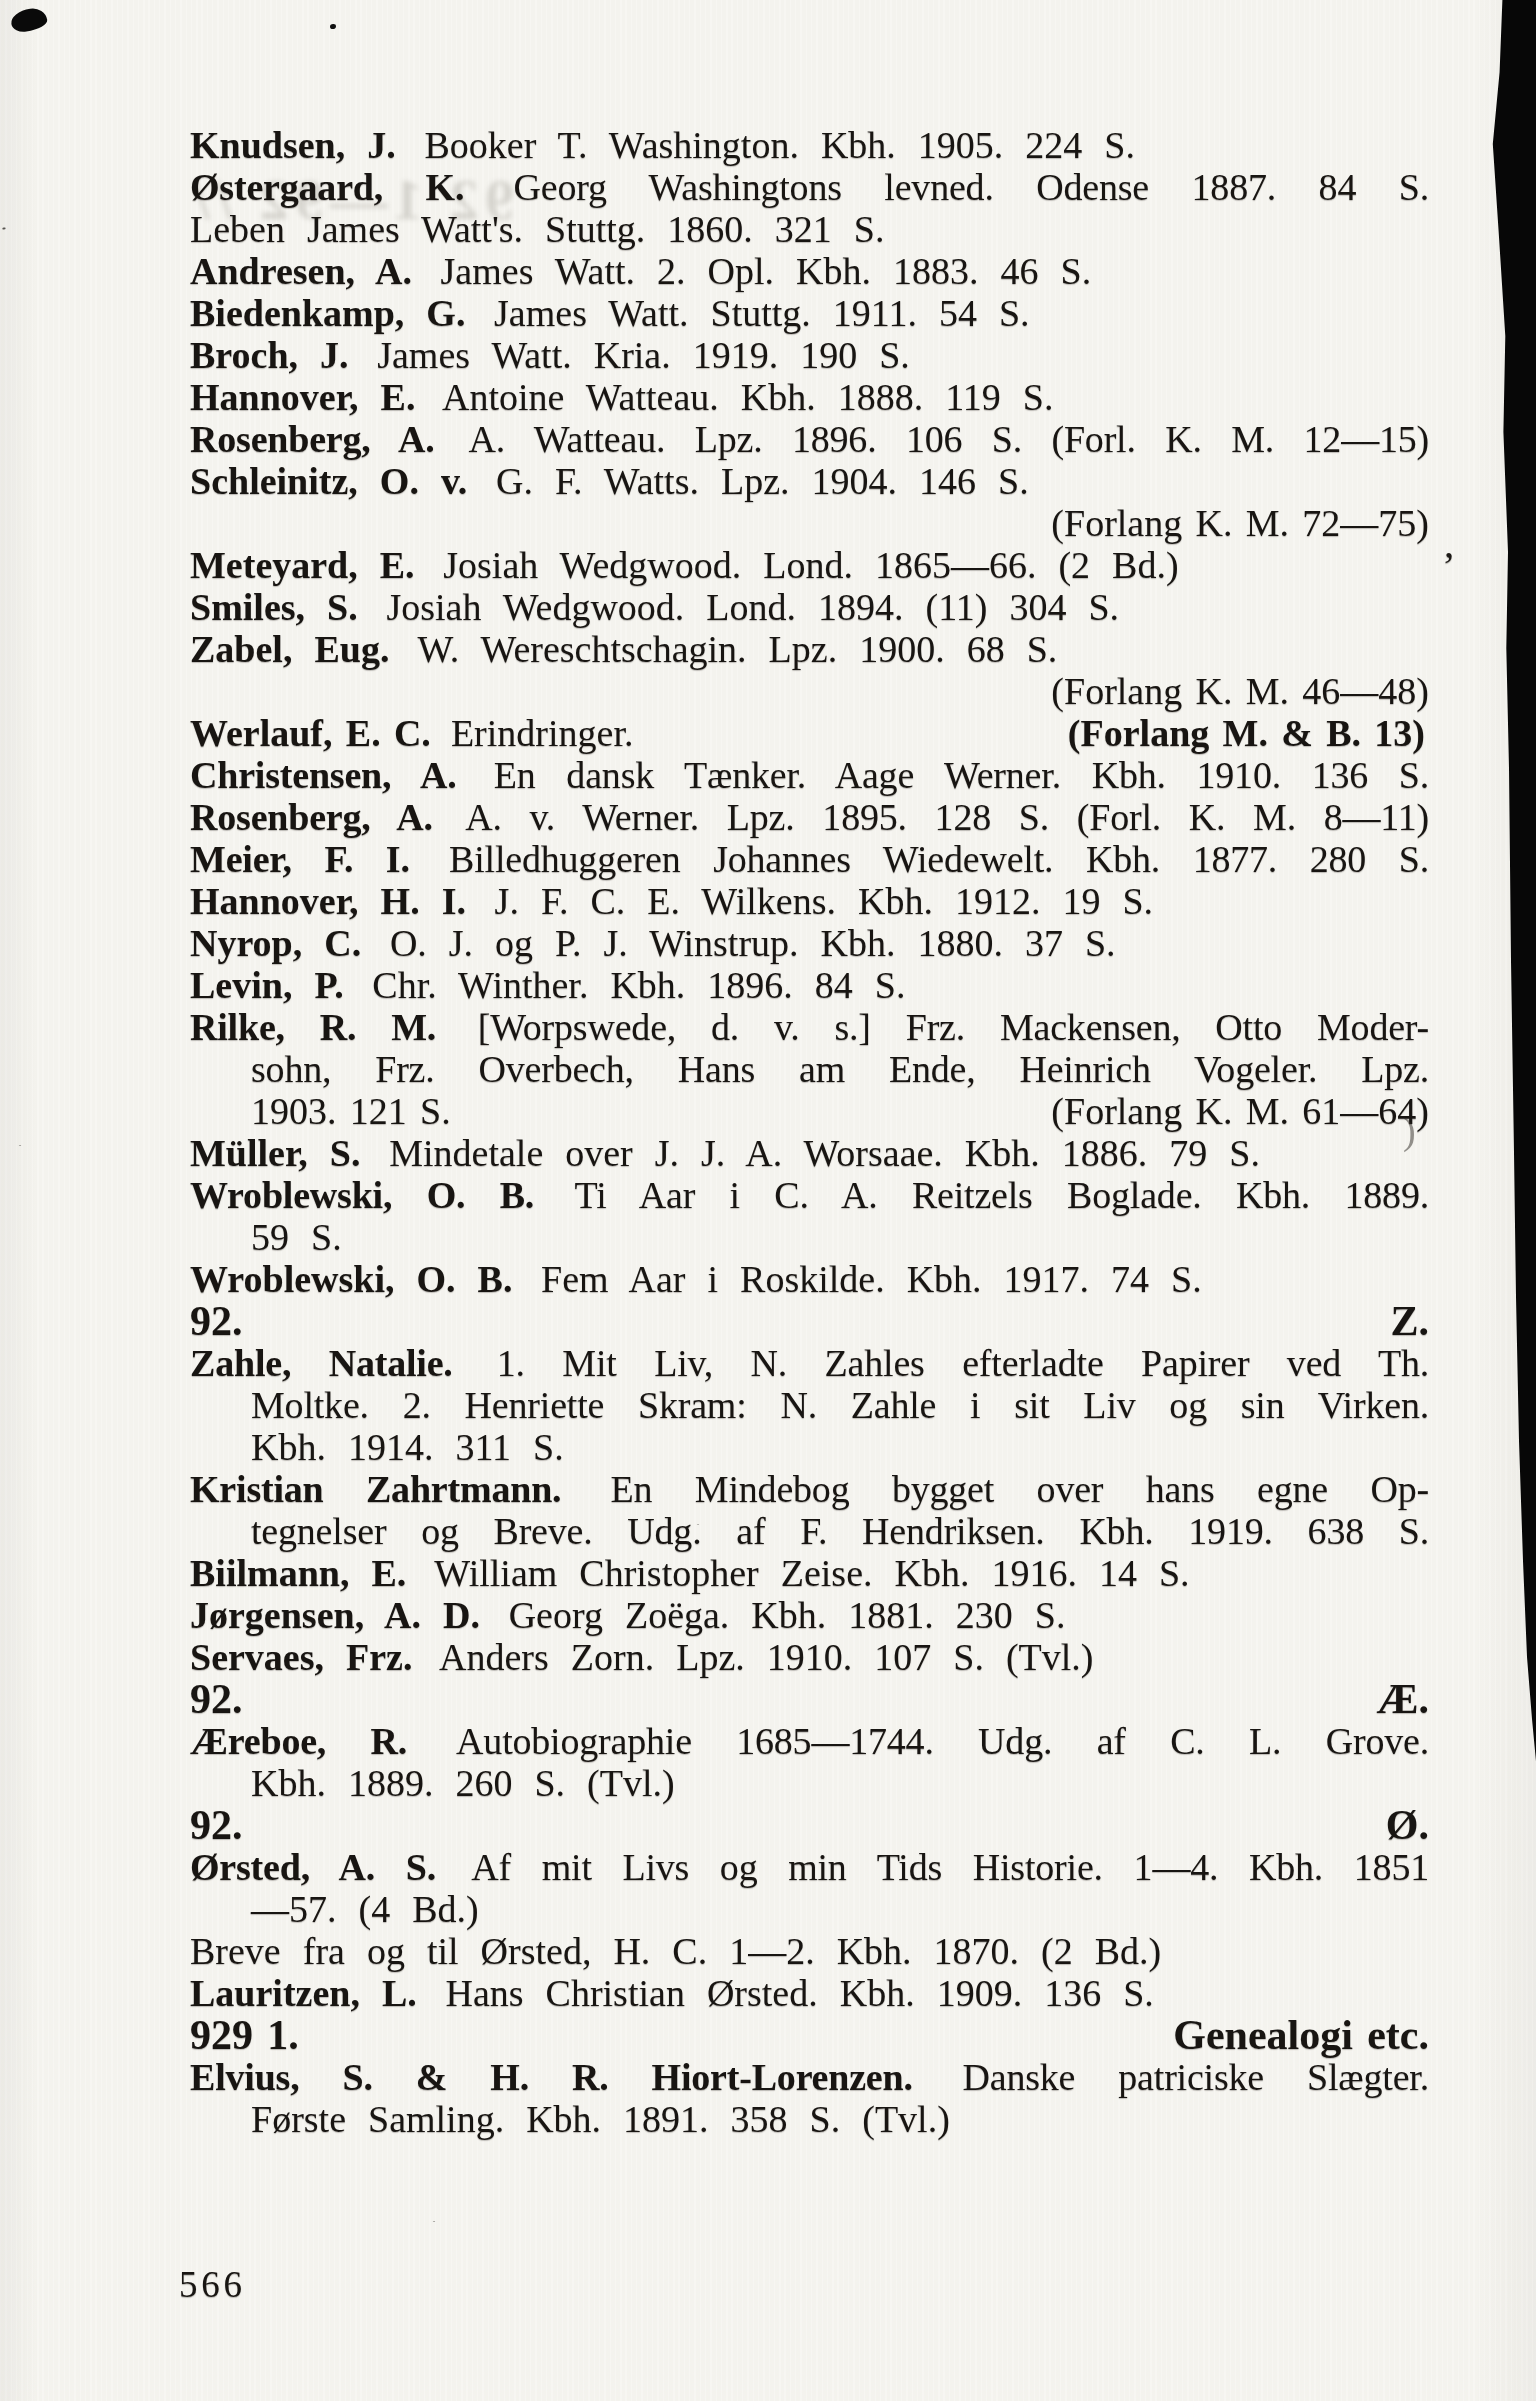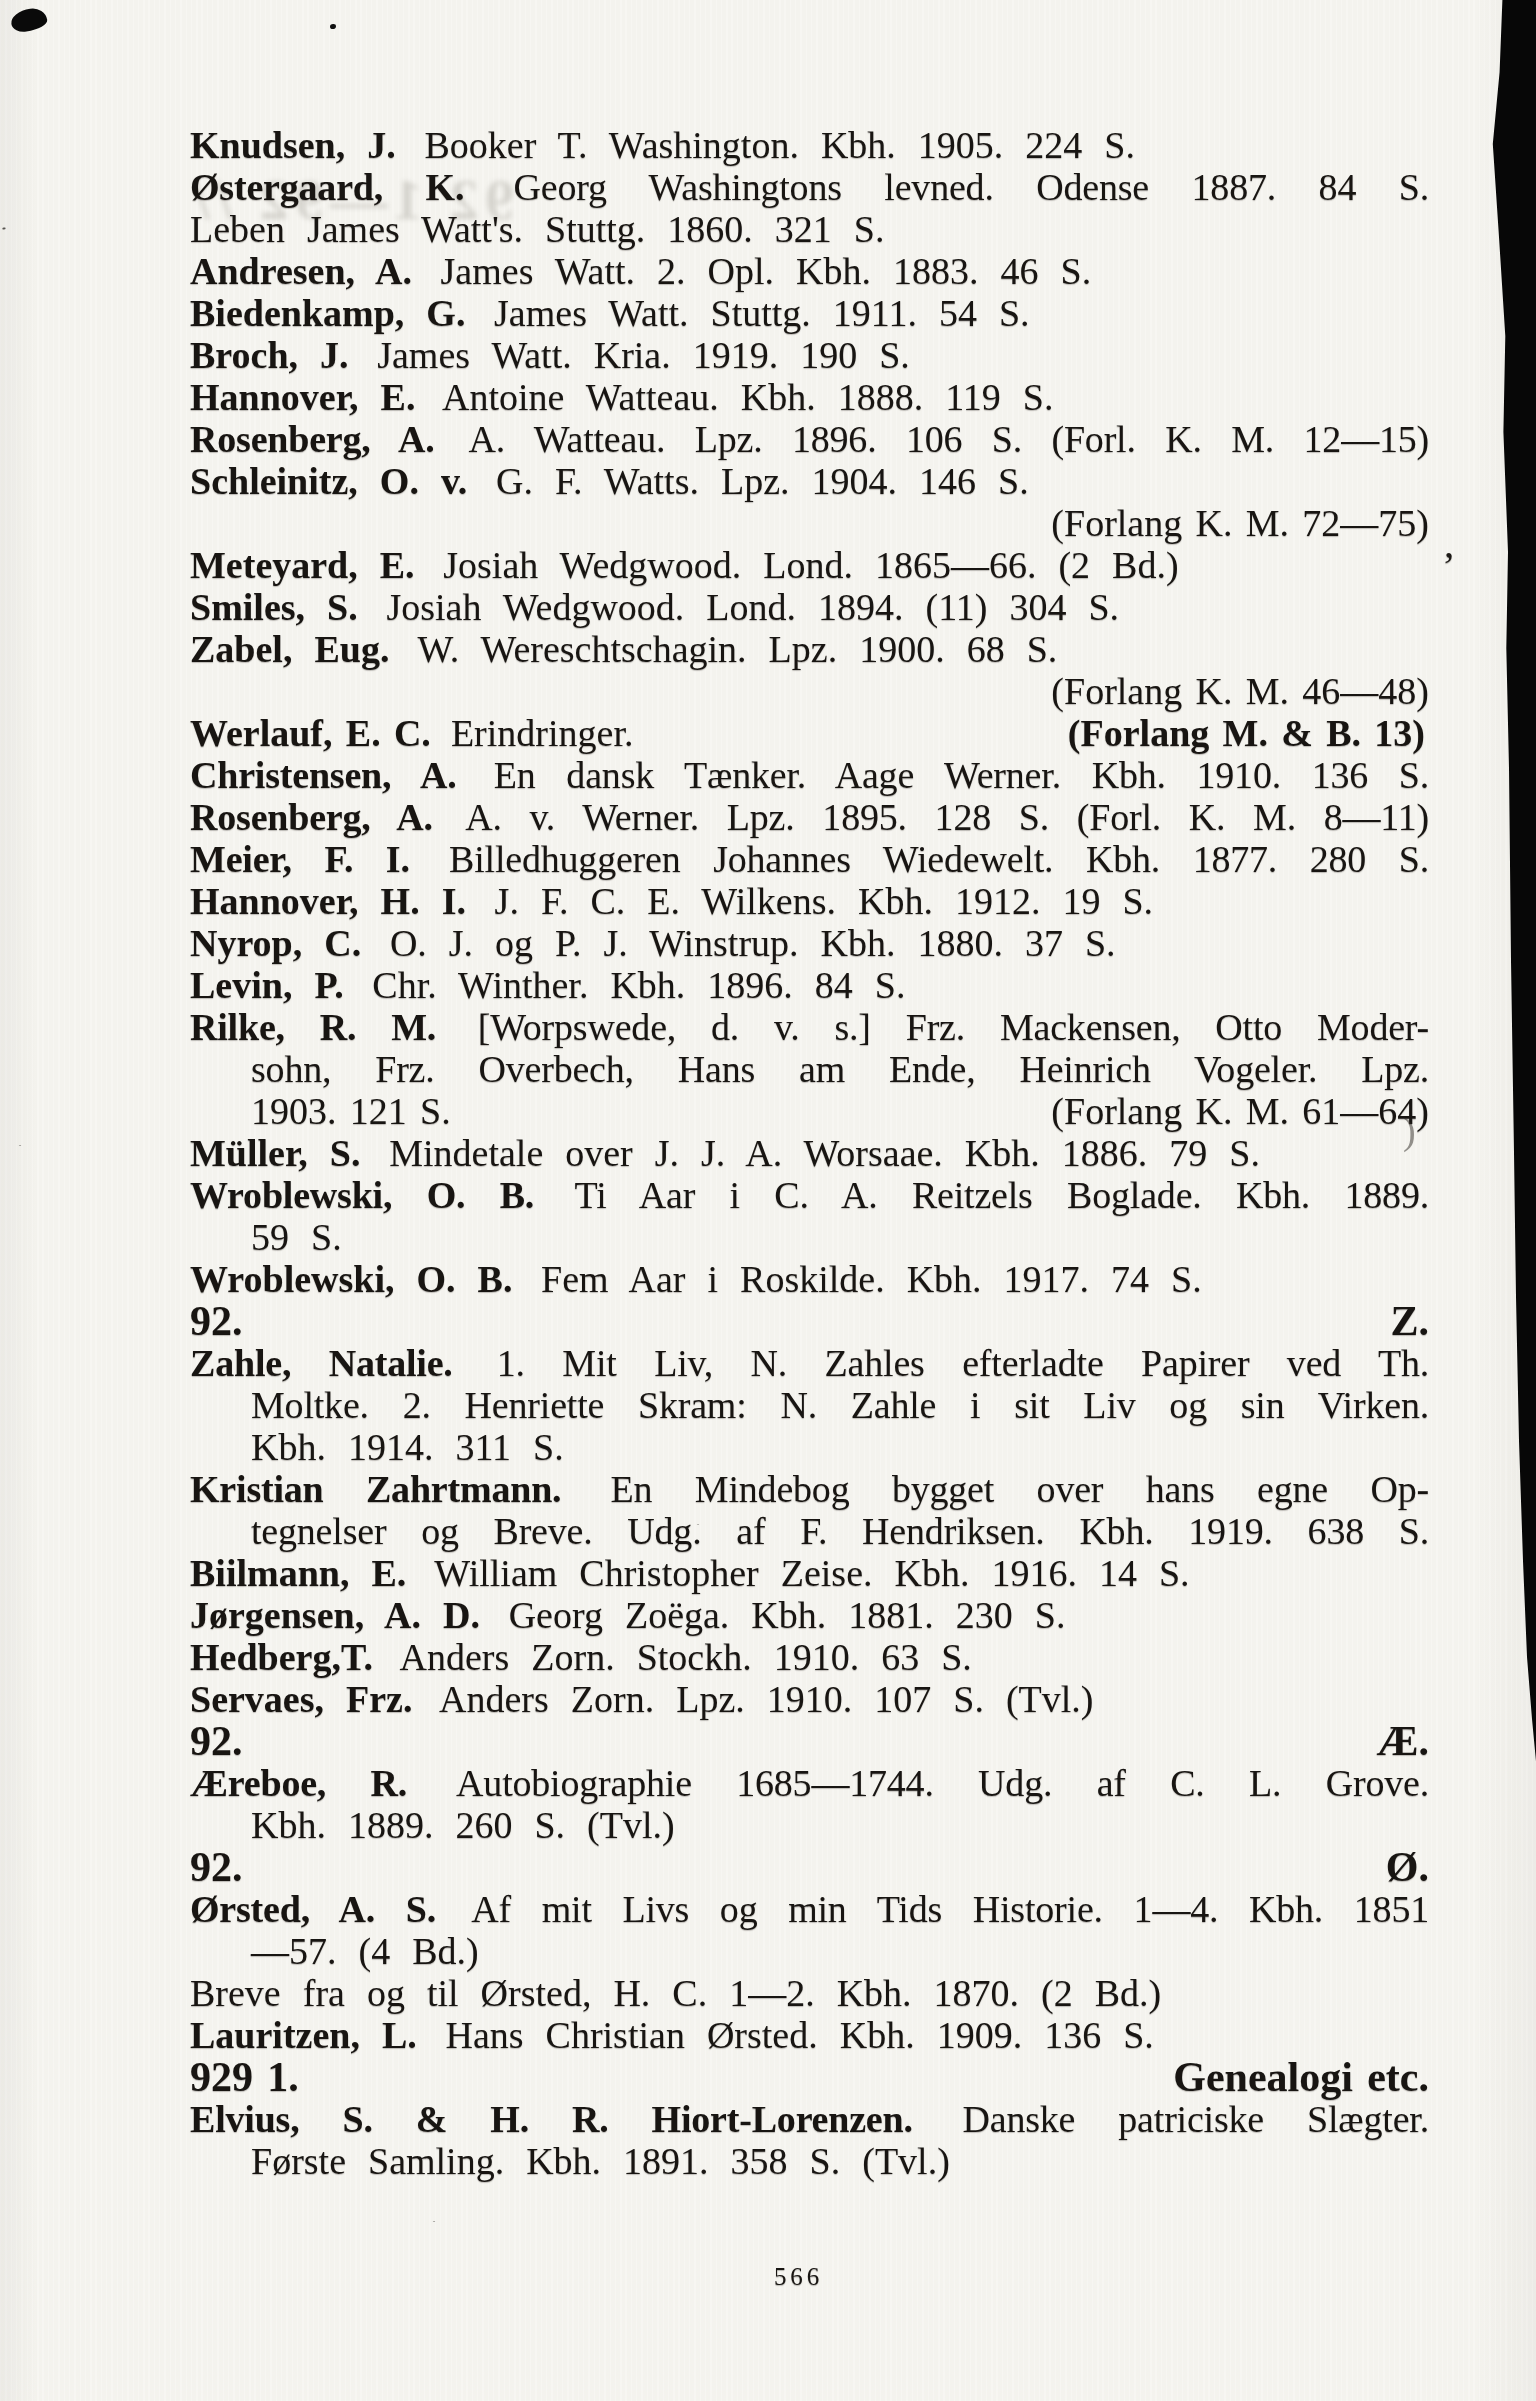--- a/index.html
+++ b/index.html
@@ -30,21 +30,21 @@
   .line.spread {
     display:flex; justify-content:space-between; word-spacing:3.8px;
   }
   .line.hdr { font-size:42px; }
   .b { font-weight:bold; margin-right:6.7px; }
   .rt { margin-left:auto; }
 
   
   .pageno {
     position:absolute; left:179px; top:2263px; width:1239px;
-    text-align:center; font-size:25px; letter-spacing:3.8px;
+    text-align:left; font-size:37px; letter-spacing:3.8px;
     text-shadow:0 1.4px 1px rgba(38,34,28,.3);
   }
 
   
   .ghost {
     position:absolute; left:187px; top:167px;
     font-size:57px; font-weight:bold; letter-spacing:6.7px;
     color:#8d8a81; opacity:.30; filter:blur(2.9px);
     transform:scaleX(-1); transform-origin:center;
     white-space:nowrap;
@@ -133,21 +133,20 @@
         <span><span class="b">92.</span> </span>
         <span class="rt b" style="margin-right: 0px;">Z.</span>
       </div>
       <div class="line fill"><span><span class="b">Zahle, Natalie.</span> <span>1. Mit Liv, N. Zahles efterladte Papirer ved Th.</span></span></div>
       <div class="line fill indent"><span><span>Moltke. 2. Henriette Skram: N. Zahle i sit Liv og sin Virken.</span></span></div>
       <div class="line indent"><span><span>Kbh. 1914. 311 S.</span></span></div>
       <div class="line fill"><span><span class="b">Kristian Zahrtmann.</span> <span>En Mindebog bygget over hans egne Op-</span></span></div>
       <div class="line fill indent"><span><span>tegnelser og Breve. Udg. af F. Hendriksen. Kbh. 1919. 638 S.</span></span></div>
       <div class="line"><span><span class="b">Biilmann, E.</span> <span>William Christopher Zeise. Kbh. 1916. 14 S.</span></span></div>
       <div class="line"><span><span class="b">Jørgensen, A. D.</span> <span>Georg Zoëga. Kbh. 1881. 230 S.</span></span></div>
-      <div class="line"><span><span class="b">Hedberg,T.</span> <span>Anders Zorn. Stockh. 1910. 63 S.</span></span></div>
       <div class="line"><span><span class="b">Servaes, Frz.</span> <span>Anders Zorn. Lpz. 1910. 107 S. (Tvl.)</span></span></div>
       <div class="line spread hdr">
         <span><span class="b">92.</span> </span>
         <span class="rt b" style="margin-right: 0px;">Æ.</span>
       </div>
       <div class="line fill"><span><span class="b">Æreboe, R.</span> <span>Autobiographie 1685—1744. Udg. af C. L. Grove.</span></span></div>
       <div class="line indent"><span><span>Kbh. 1889. 260 S. (Tvl.)</span></span></div>
       <div class="line spread hdr">
         <span><span class="b">92.</span> </span>
         <span class="rt b" style="margin-right: 0px;">Ø.</span>

